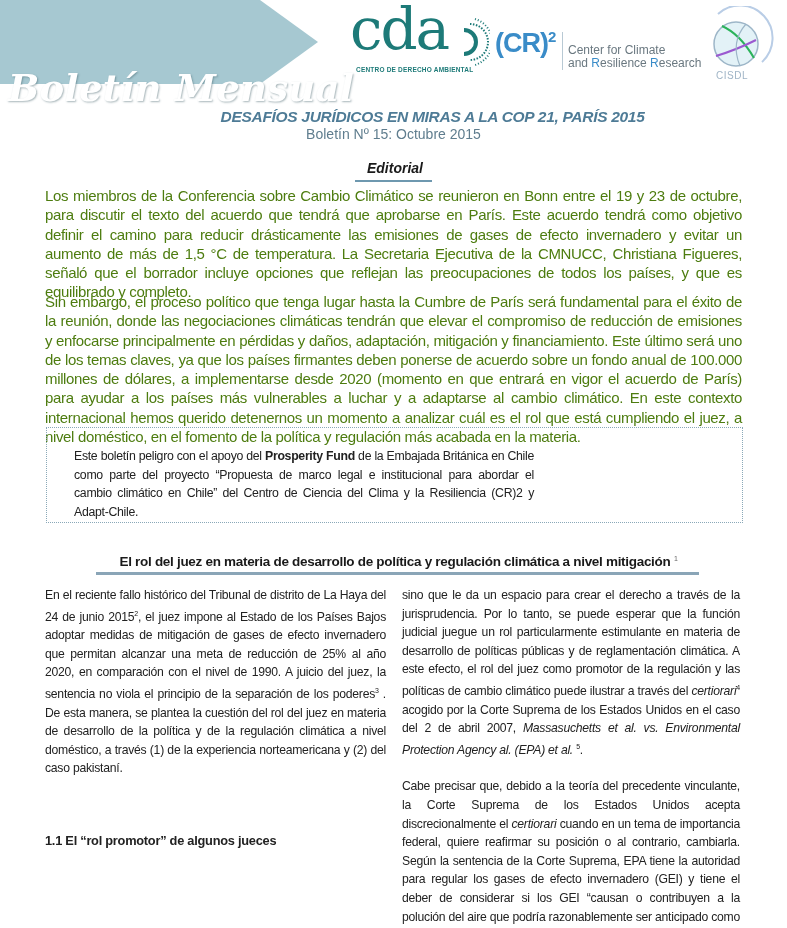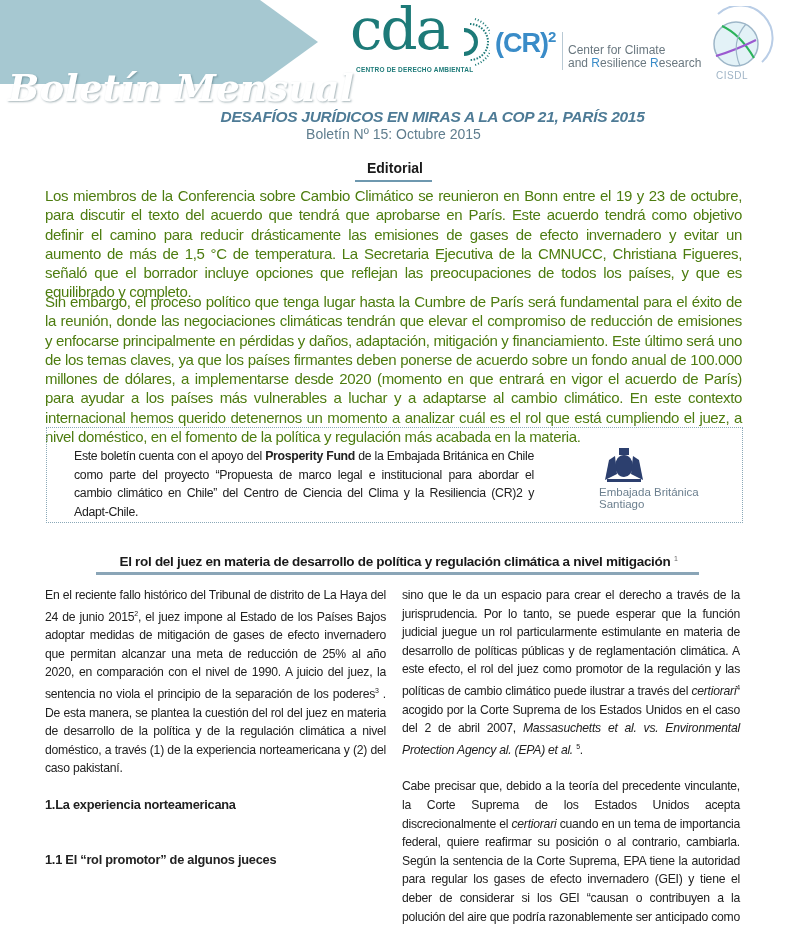--- a/index.html
+++ b/index.html
@@ -15,21 +15,21 @@
   .logo-cr2 { position:absolute; left:495px; top:28px; height:42px; }
   .cr2-mark { position:absolute; left:0; top:0; font-size:27px; font-weight:bold; color:#3a8cc8; white-space:nowrap; letter-spacing:-1px;}
   .cr2-mark sup { font-size:15px; }
   .cr2-sep { position:absolute; left:67px; top:4px; width:1px; height:38px; background:#b8c9d4; }
   .cr2-text { position:absolute; left:73px; top:16px; font-size:12px; color:#6a7880; line-height:13px; white-space:nowrap; }
   .cr2-text .hl { color:#3a8cc8; }
   .logo-cisdl { position:absolute; left:700px; top:6px; width:80px; height:80px; }
   .cisdl-label { position:absolute; left:16px; top:64px; font-size:10px; color:#9fb4c6; letter-spacing:0.5px; }
   .main-title { position:absolute; left:0; width:787px; top:108px; text-align:center; font-weight:bold; font-style:italic; font-size:15.5px; color:#4e7b96; letter-spacing:-0.3px;padding-left:39px; }
   .subtitle { position:absolute; left:0; width:787px; top:126px; text-align:center; font-size:14px; color:#5f7d8e; }
-  .editorial-head { position:absolute; left:355px; width:80px; top:160px; text-align:center; font-weight:bold; font-size:14px; color:#1a1a1a; }
+  .editorial-head { position:absolute; left:355px; width:80px; top:160px; text-align:center; font-weight:bold; font-size:14px; color:#1a1a1a;font-style:italic; }
   .editorial-rule { position:absolute; left:355px; top:180px; width:77px; height:2px; background:#6e98af; }
   .para { position:absolute; left:45px; width:697px; font-size:15px; line-height:19.3px; color:#4d7c0f; text-align:justify; letter-spacing:-0.35px; }
   .p1 { top:186px; }
   .p2 { top:292px; }
   .support-box { position:absolute; left:46px; top:427px; width:697px; height:96px; border:1px dotted #8aa8b8; box-sizing:border-box; }
   .support-text { position:absolute; left:27px; top:19px; width:460px; font-size:12.3px; line-height:18.5px; color:#222; letter-spacing:-0.3px; text-align:justify; }
   .support-text b { font-weight:bold;margin-top:21px; }
   .embassy { position:absolute; left:552px; top:16px; width:120px; height:70px; }
   .embassy-name { position:absolute; left:0; top:42px; font-size:11.5px; line-height:12px; color:#6b7f8e; white-space:nowrap; }
   .section-head { position:absolute; left:96px; width:605px; top:554px; text-align:center; font-weight:bold; font-size:13.5px; color:#1a1a1a; letter-spacing:-0.3px; white-space:nowrap;}
@@ -82,44 +82,30 @@
 <div class="main-title">DESAFÍOS JURÍDICOS EN MIRAS A LA COP 21, PARÍS 2015</div>
 <div class="subtitle">Boletín Nº 15:  Octubre 2015</div>
 
 <div class="editorial-head">Editorial</div>
 <div class="editorial-rule"></div>
 <div class="para p1">Los miembros de la Conferencia sobre Cambio Climático se reunieron en Bonn entre el 19 y 23 de octubre, para discutir el texto del acuerdo que tendrá que aprobarse en París. Este acuerdo tendrá como objetivo definir el camino para reducir drásticamente las emisiones de gases de efecto invernadero y evitar un aumento de más de 1,5 °C de temperatura. La Secretaria Ejecutiva de la CMNUCC, Christiana Figueres, señaló que el borrador incluye opciones que reflejan las preocupaciones de todos los países, y que es equilibrado y completo.</div>
 <div class="para p2">Sin embargo, el proceso político que tenga lugar hasta la Cumbre de París será fundamental para el éxito de la reunión, donde las negociaciones climáticas tendrán que elevar el compromiso de reducción de emisiones y enfocarse principalmente en pérdidas y daños, adaptación, mitigación y financiamiento. Este último será uno de los temas claves, ya que los países firmantes deben ponerse de acuerdo sobre un fondo anual de 100.000 millones de dólares, a implementarse desde 2020 (momento en que entrará en vigor el acuerdo de París) para ayudar a los países más vulnerables a luchar y a adaptarse al cambio climático. En este contexto internacional hemos querido detenernos un momento a analizar cuál es el rol que está cumpliendo el juez, a nivel doméstico, en el fomento de la política y regulación más acabada en la materia.</div>
 
 <div class="support-box">
   <div class="support-text">
-    <span>Este boletín cuenta con el apoyo del </span><b>Prosperity Fund</b><span> de la Embajada Británica en Chile como parte del proyecto “Propuesta de marco legal e institucional para abordar el cambio climático en Chile” del Centro de Ciencia del Clima y la Resiliencia (CR)2 y Adapt-Chile.</span>
-  </div>
-  <div class="embassy">
-    <svg width="50" height="40" viewBox="0 0 50 40" style="position:absolute;left:0;top:0;">
-      <ellipse cx="25" cy="22" rx="9" ry="11" fill="#2c3f6e"></ellipse>
-      <rect x="20" y="4" width="10" height="7" fill="#2c3f6e"></rect>
-      <path d="M6 36 L10 16 L16 12 L18 30 Z" fill="#2c3f6e"></path>
-      <path d="M44 36 L40 16 L34 12 L32 30 Z" fill="#2c3f6e"></path>
-      <rect x="8" y="35" width="34" height="3" fill="#2c3f6e"></rect>
-    </svg>
-    <div class="embassy-name">
-      <div>Embajada Británica</div>
-      <div>Santiago</div>
-    </div>
+    <span>Este boletín peligro con el apoyo del </span><b>Prosperity Fund</b><span> de la Embajada Británica en Chile como parte del proyecto “Propuesta de marco legal e institucional para abordar el cambio climático en Chile” del Centro de Ciencia del Clima y la Resiliencia (CR)2 y Adapt-Chile.</span>
   </div>
 </div>
 
 <div class="section-head"><span>El rol del juez en materia de desarrollo de política y regulación climática a nivel mitigación</span> <sup>1</sup></div>
 <div class="section-rule"></div>
 
 <div class="col left-col">
   <p><span>En el reciente fallo histórico del Tribunal de distrito de La Haya del 24 de junio 2015</span><sup>2</sup><span>, el juez impone al Estado de los Países Bajos adoptar medidas de mitigación de gases de efecto invernadero que permitan alcanzar una meta de reducción de 25% al año 2020, en comparación con el nivel de 1990. A juicio del juez, la sentencia no viola el principio de la separación de los poderes</span><sup>3</sup><span> . De esta manera, se plantea la cuestión del rol del juez en materia de desarrollo de la política y de la regulación climática a nivel doméstico, a través (1) de la experiencia norteamericana y (2) del caso pakistaní.</span></p>
   <div class="gap"></div>
-  <p class="sub">1.La experiencia norteamericana</p>
   <div class="gap"></div>
   <div class="gap"></div>
   <p class="sub">1.1 El “rol promotor” de algunos jueces</p>
 </div>
 
 <div class="col right-col">
   <p><span>sino que le da un espacio para crear el derecho a través de la jurisprudencia. Por lo tanto, se puede esperar que la función judicial juegue un rol particularmente estimulante en materia de desarrollo de políticas públicas y de reglamentación climática. A este efecto, el rol del juez como promotor  de la regulación y las políticas de cambio climático puede ilustrar a través del </span><i>certiorari</i><sup>4</sup><span> acogido por la Corte Suprema de los Estados Unidos en el caso del 2 de abril 2007, </span><i>Massasuchetts et al. vs. Environmental Protection Agency al. (EPA) et al.</i> <sup>5</sup><span>.</span></p>
   <div class="gap"></div>
   <p><span>Cabe precisar que, debido a la teoría del precedente vinculante, la Corte Suprema de los Estados Unidos acepta discrecionalmente el </span><i>certiorari</i><span> cuando en un tema de importancia federal, quiere reafirmar su posición o al contrario, cambiarla. Según la sentencia de la Corte Suprema, EPA tiene la autoridad para regular los gases de efecto invernadero (GEI) y tiene el deber de considerar si los GEI “causan o contribuyen a la polución del aire que podría razonablemente ser anticipado como un peligro para la salud pública o el bienestar”</span></p>
 </div>

